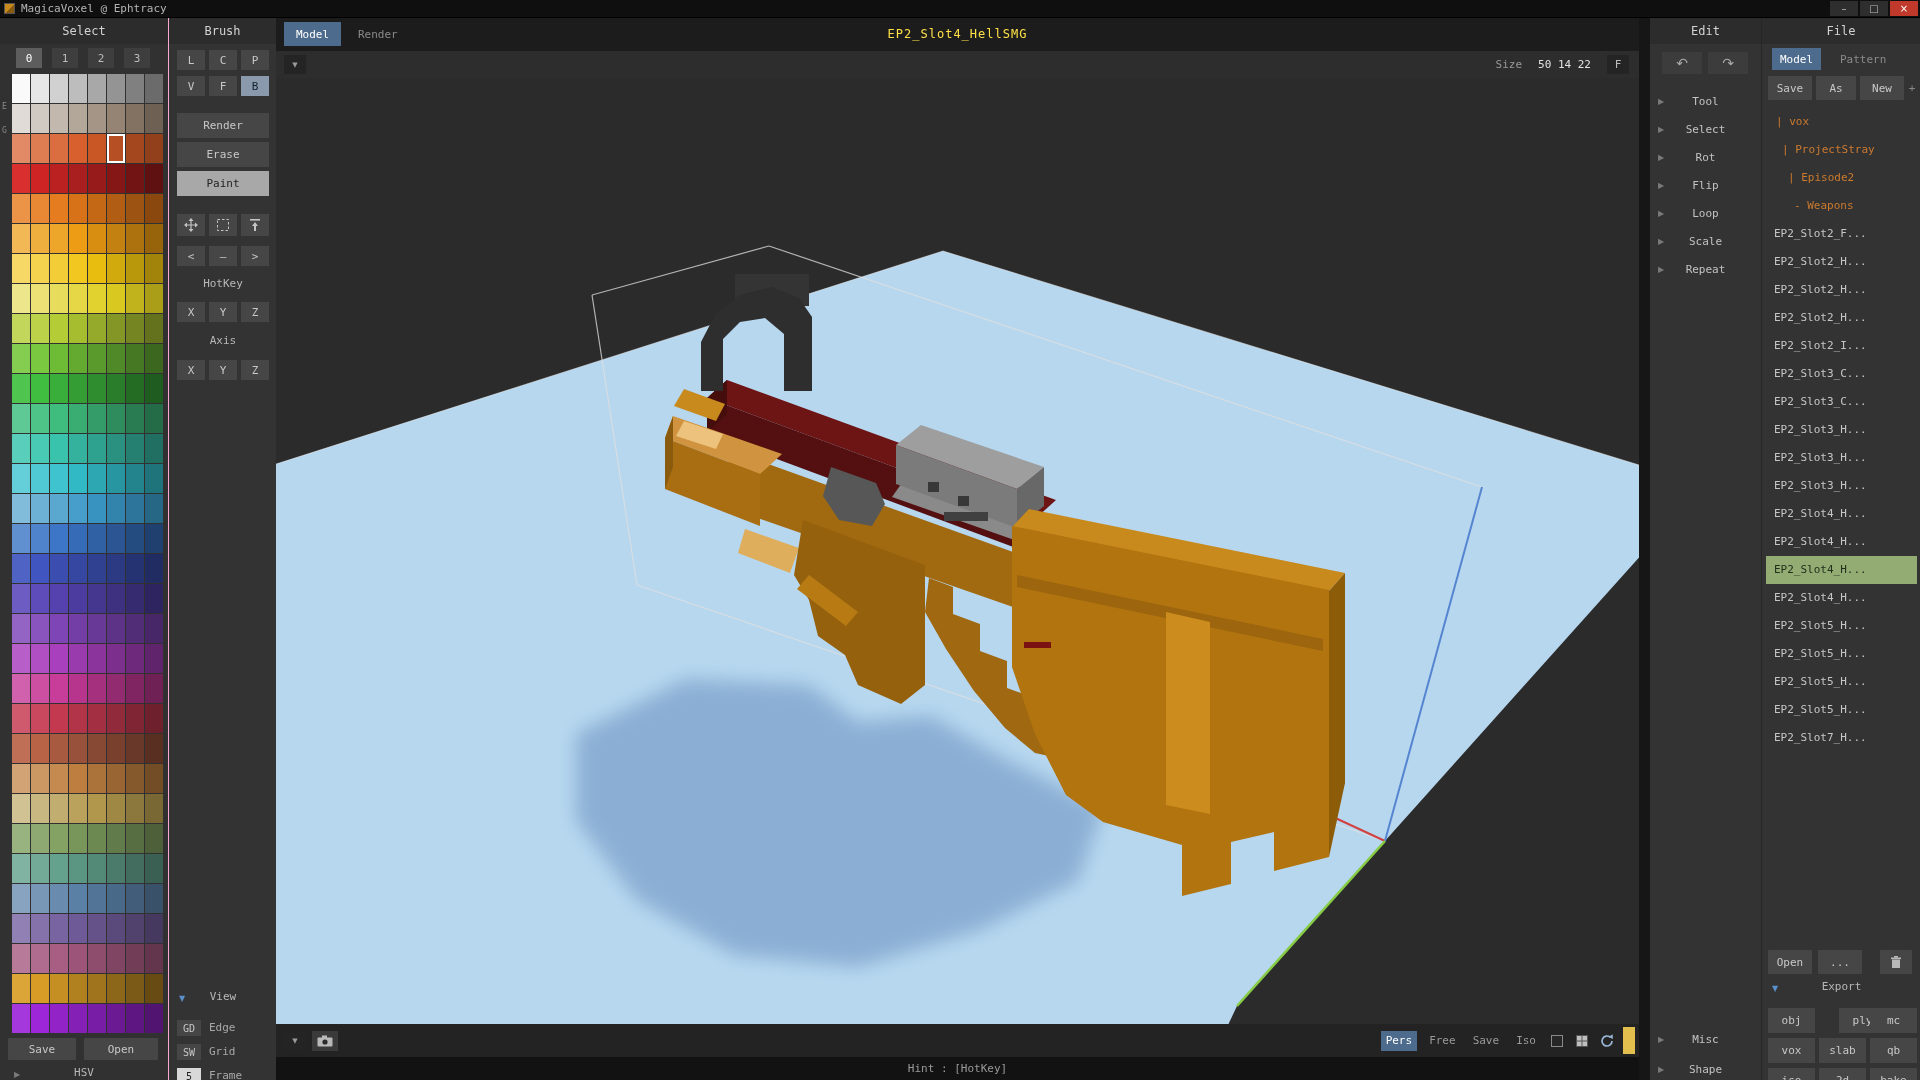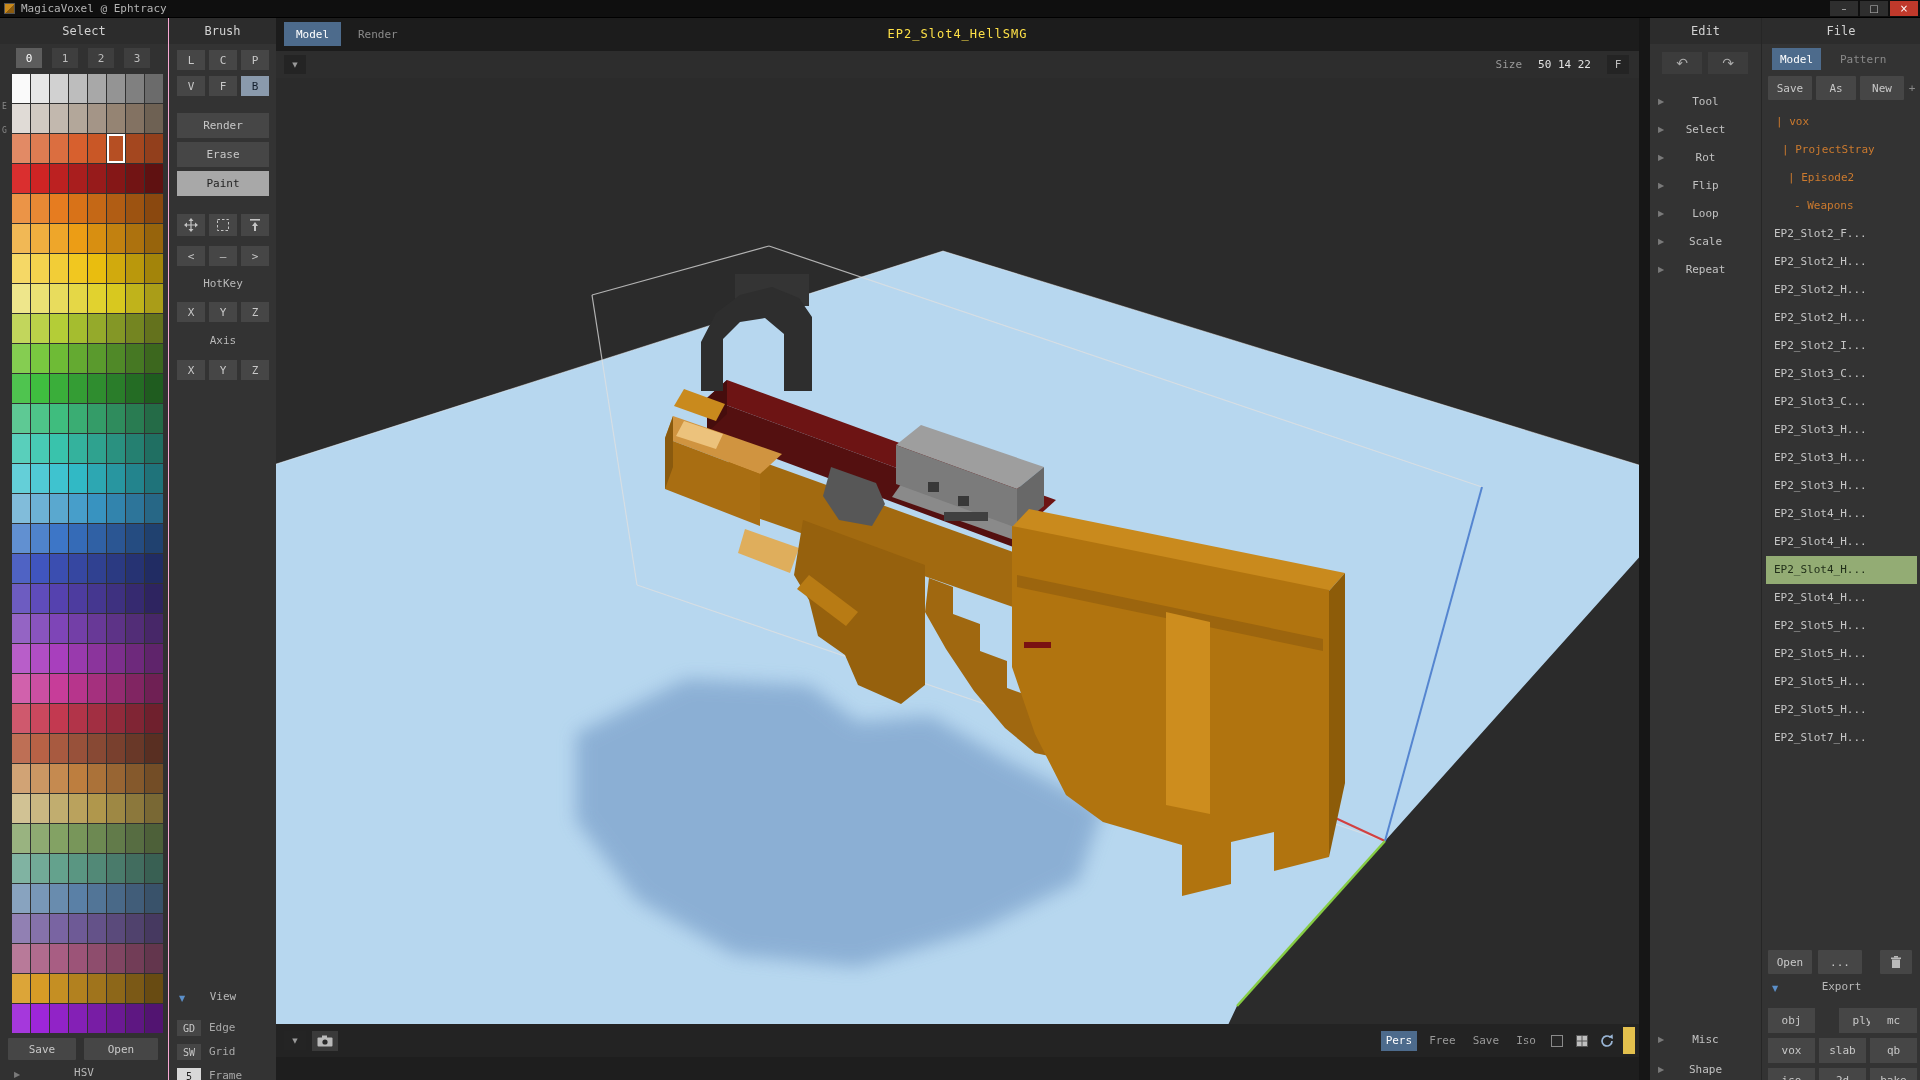--- a/index.html
+++ b/index.html
@@ -574,20 +574,21 @@
         <span class="sqicon">
           <svg width="16" height="16" viewBox="0 0 16 16">
             <path d="M13 8a5 5 0 1 1-1.8-3.85" fill="none" stroke="#9ab6d6" stroke-width="1.7"></path>
             <path d="M13.6 1.2 L13.9 6 L9.6 4.1 Z" fill="#9ab6d6"></path>
           </svg>
         </span>
         <span id="yellow-block"></span>
       </div>
     </div>
 
+    <div id="vp-hint">Hint : [HotKey]</div>
   </div>
 
   <div id="edit-panel" class="panel">
     <div class="hdr">Edit</div>
     <div class="ubtn" style="left:12px">↶</div>
     <div class="ubtn" style="left:58px">↷</div>
     <div id="edit-list">
         <div class="erow"><span class="arr arrglyph">▶</span><span>Tool</span></div>
         <div class="erow"><span class="arr arrglyph">▶</span><span>Select</span></div>
         <div class="erow"><span class="arr arrglyph">▶</span><span>Rot</span></div>

